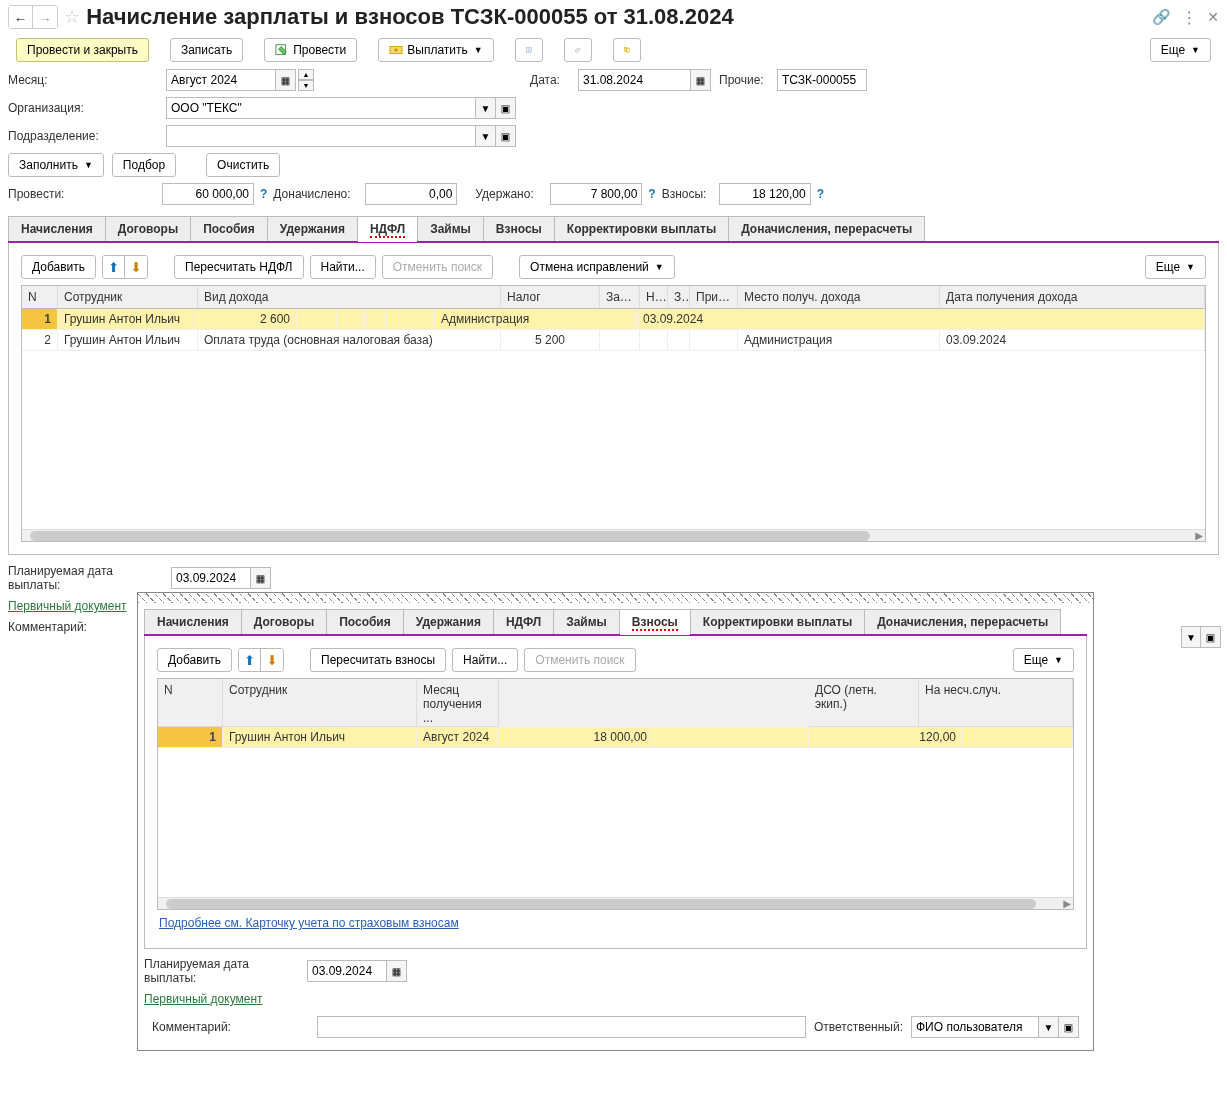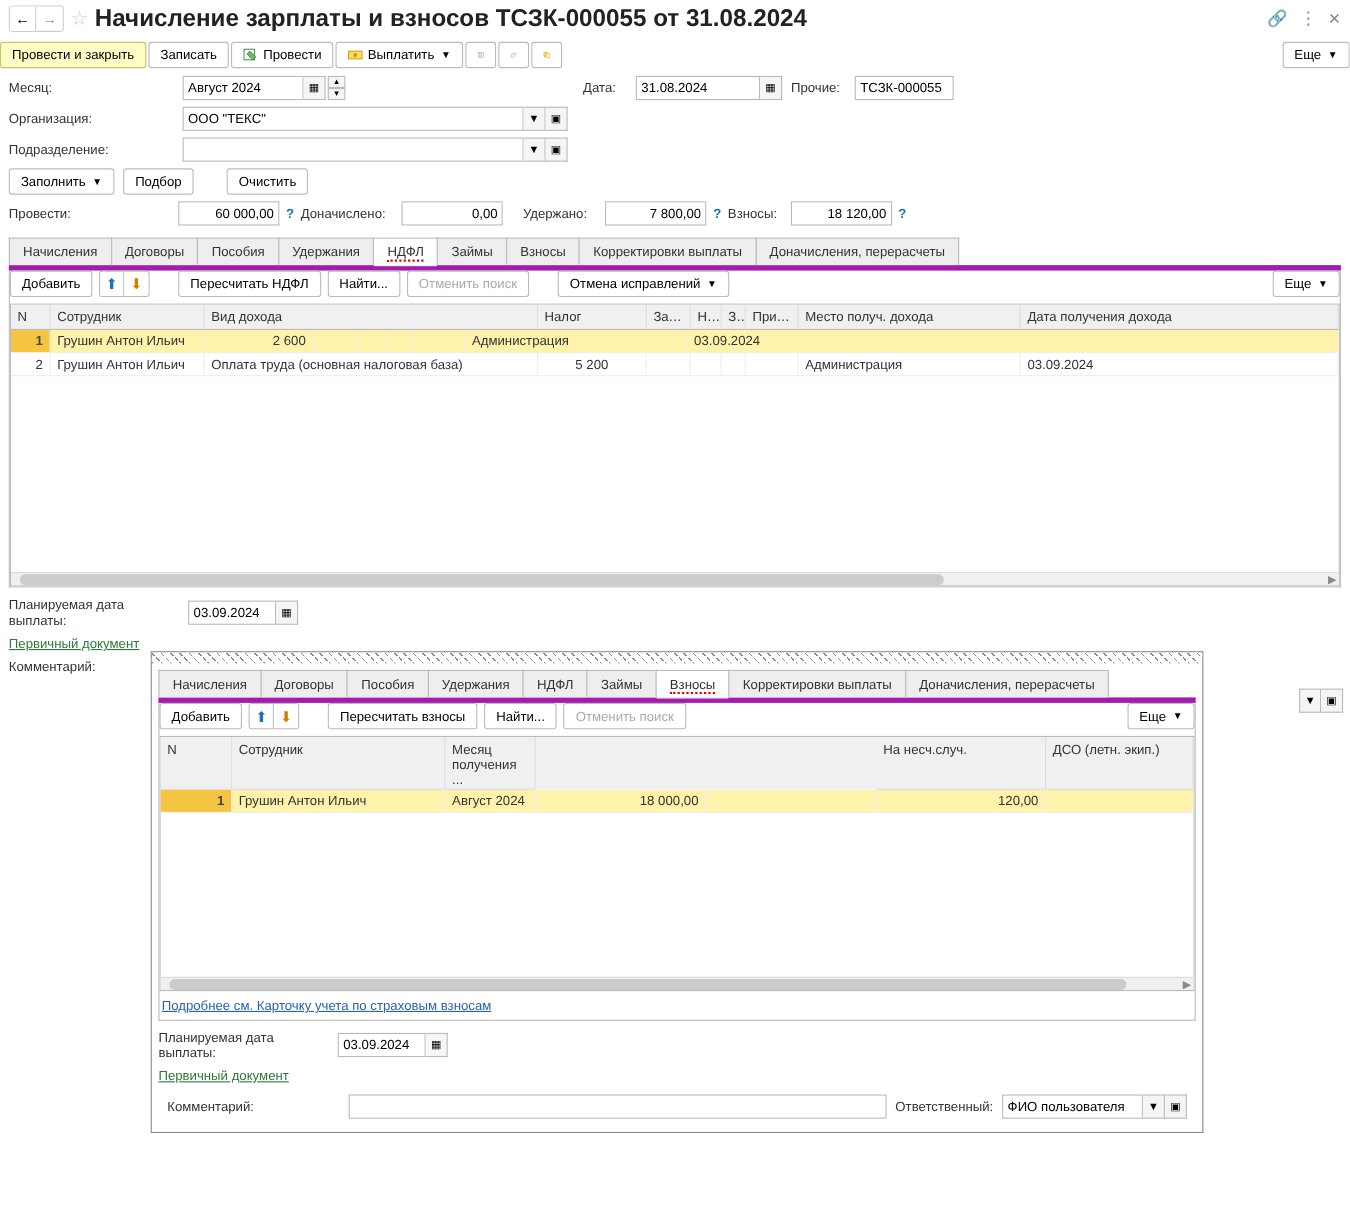--- a/index.html
+++ b/index.html
@@ -11,21 +11,21 @@
 .nav-btn { width: 24px; height: 22px; display: flex; align-items: center; justify-content: center; cursor: pointer; background: #fff; border: none; }
 .nav-btn:first-child { border-right: 1px solid #ccc; }
 .nav-btn:last-child { opacity: 0.4; }
 .star { color: #ccc; font-size: 18px; cursor: pointer; }
 .title { font-size: 22px; font-weight: bold; color: #222; flex: 1; }
 .title-actions { display: flex; gap: 10px; align-items: center; }
 .icon-link { color: #888; font-size: 15px; cursor: pointer; }
 .dots { font-size: 16px; }
 .close-x { font-size: 14px; }
 
-.toolbar { display: flex; gap: 2px; padding: 4px 0; align-items: center; }
+.toolbar { display: flex; gap: 21px; padding: 4px 16px; align-items: center; }
 .btn { padding: 3px 10px; border: 1px solid #bbb; border-radius: 3px; background: #fff; cursor: pointer; font-size: 12px; height: 24px; display: inline-flex; align-items: center; gap: 4px; }
 .btn.primary { background: #fefcc5; border-color: #c9c070; }
 .btn.disabled { color: #aaa; }
 .btn-icon-only { width: 28px; justify-content: center; }
 .spacer { flex: 1; }
 .dd-arrow { font-size: 9px; margin-left: 2px; }
 
 .icon-svg { width: 14px; height: 14px; display: inline-block; }
 
 .form-row { display: flex; align-items: center; padding: 3px 8px; gap: 8px; }
@@ -38,28 +38,28 @@
 .date-input { width: 113px; }
 .num-input { width: 90px; }
 .amt-input { width: 92px; text-align: right; }
 .q-mark { color: #1a73b7; font-weight: bold; margin: 0 2px; cursor: pointer; }
 .stepper { display: flex; flex-direction: column; margin-left: 2px; }
 .stepper-btn { width: 16px; height: 11px; border: 1px solid #bbb; background: #f5f5f5; font-size: 7px; display: flex; align-items: center; justify-content: center; cursor: pointer; }
 
 .totals-row { display: flex; align-items: center; padding: 3px 8px; gap: 4px; }
 .totals-row .lbl { margin-right: 8px; }
 
-.tabs { display: flex; border-bottom: 5px solid #a21caf; margin: 8px 8px 0; }
+.tabs { display: flex; border-bottom: 2px solid #a21caf; margin: 8px 8px 0; font-weight: bold; }
 .tab { padding: 5px 12px; border: 1px solid #bbb; border-bottom: none; background: #eee; cursor: pointer; margin-right: -1px; position: relative; }
 .tab.active { background: #fff; z-index: 2; }
 .tab.active::after { content: ''; position: absolute; left: 0; right: 0; bottom: -1px; height: 1px; background: #fff; }
 .tab.marked span { border-bottom: 2px dotted #d00; }
 .tab.active.marked span { border-bottom: 2px dotted #d00; }
 
-.tab-content { border: 1px solid #bbb; border-top: none; margin: 0 8px; padding: 0; }
+.tab-content { border: 1px solid #bbb; border-top: none; margin: 0 8px; padding: 12px; }
 .tab-toolbar { display: flex; gap: 6px; align-items: center; margin-bottom: 6px; }
 .arrow-btns { display: flex; border: 1px solid #bbb; border-radius: 3px; overflow: hidden; }
 .arrow-btn { width: 22px; height: 22px; border: none; background: #fff; cursor: pointer; display: flex; align-items: center; justify-content: center; }
 .arrow-btn:first-child { border-right: 1px solid #bbb; color: #1a73b7; }
 .arrow-btn:last-child { color: #d08000; }
 
 .grid { border: 1px solid #bbb; background: #fff; }
 .grid-header { display: flex; background: #f0f0f0; }
 .grid-header .cell { padding: 4px 6px; border-right: 1px solid #ddd; border-bottom: 1px solid #bbb; font-size: 12px; overflow: hidden; text-overflow: ellipsis; white-space: nowrap; }
 .grid-body { height: 220px; overflow: hidden; position: relative; }
@@ -352,22 +352,22 @@
       </div>
 
       <div class="grid">
         <div class="grid2-header-double">
           <div class="grid2-hrow">
             <div class="cell" style="width:65px;height:48px">N</div>
             <div class="cell" style="width:194px;height:48px">Сотрудник</div>
             <div class="cell" style="width:82px;height:48px">Месяц получения ...</div>
             <div style="display:flex;flex-direction:column;flex:0 0 310px">
             </div>
+            <div class="cell" style="flex:1;height:48px">ДСО (летн. экип.)</div>
             <div class="cell" style="width:154px;height:48px">На несч.случ.</div>
-            <div class="cell" style="flex:1;height:48px">ДСО (летн. экип.)</div>
           </div>
         </div>
         <div class="grid-body" style="height:170px">
           <div class="grid-row selected">
             <div class="cell" style="width:65px;text-align:right">1</div>
             <div class="cell" style="width:194px">Грушин Антон Ильич</div>
             <div class="cell" style="width:82px">Август 2024</div>
             <div class="cell" style="width:155px;text-align:right">18 000,00</div>
             <div class="cell" style="width:155px;text-align:right"></div>
             <div class="cell" style="width:154px;text-align:right">120,00</div>

